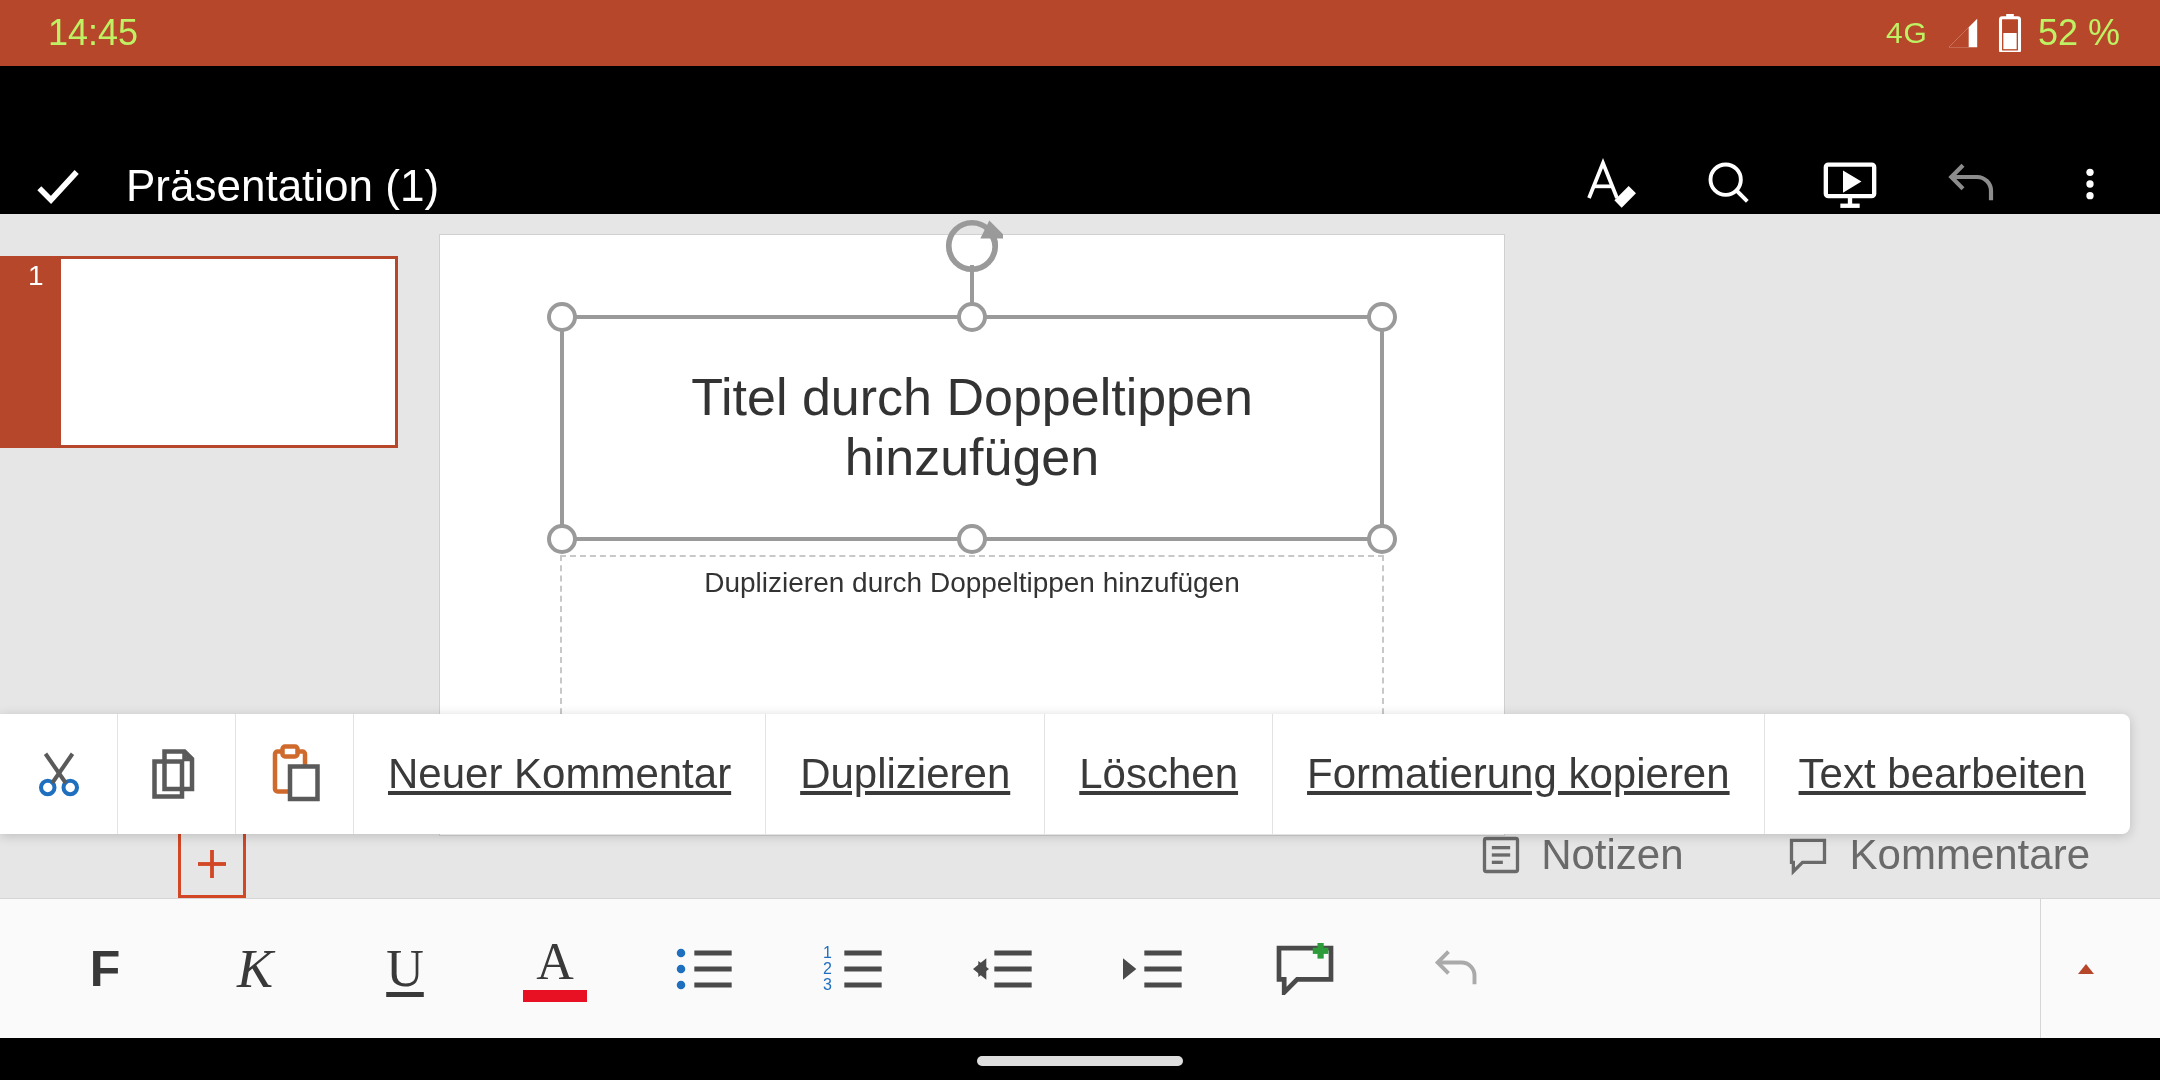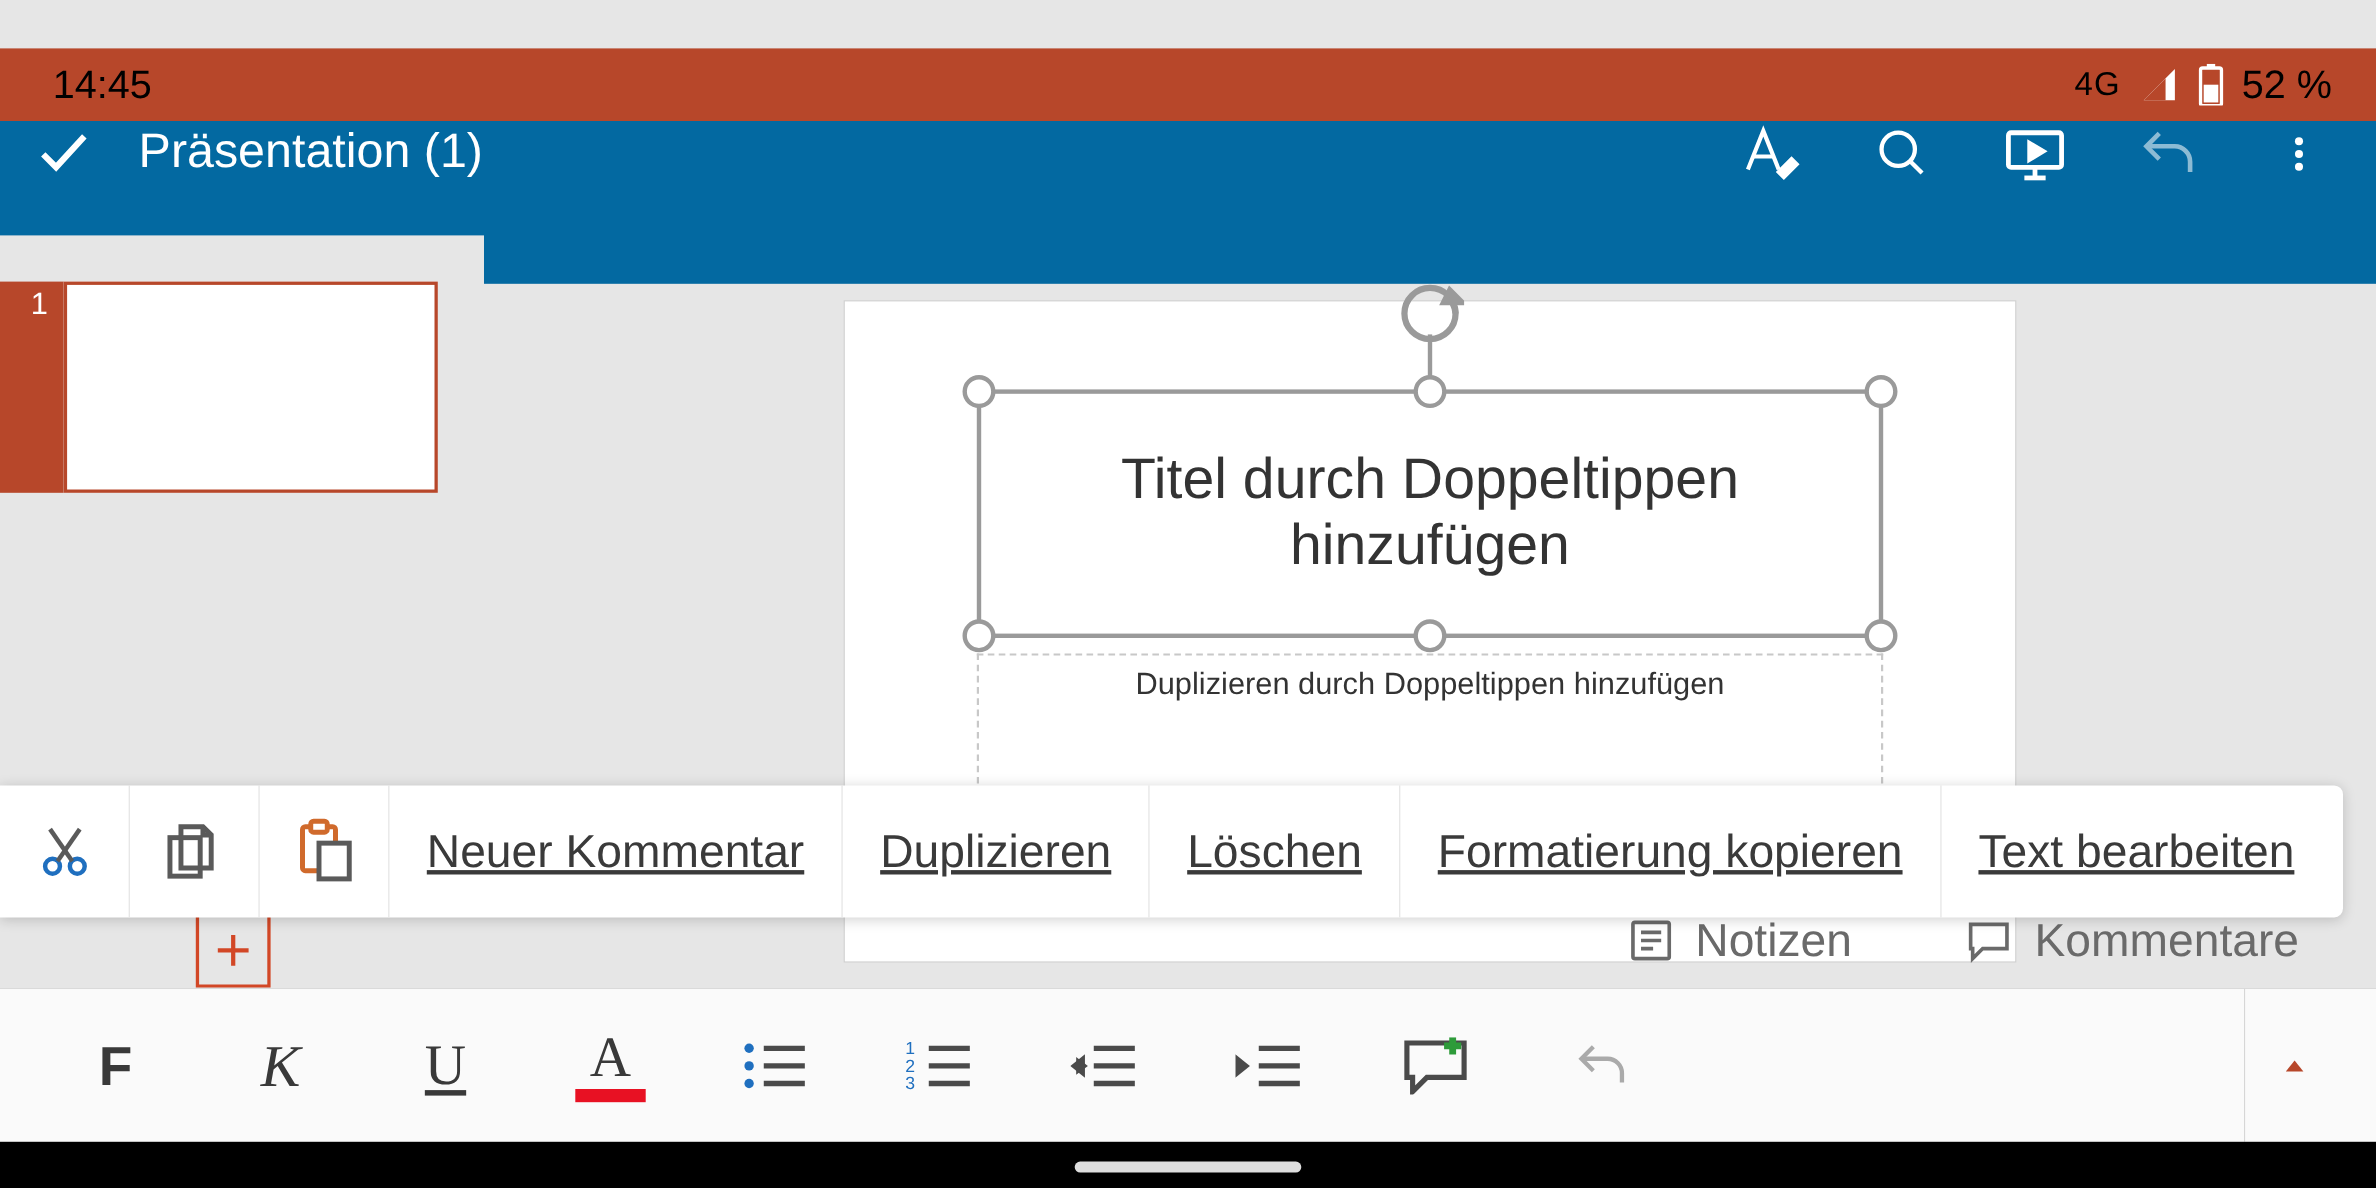--- a/index.html
+++ b/index.html
@@ -3,34 +3,34 @@
 <meta charset="utf-8">
 <style>
   * { box-sizing: border-box; margin: 0; padding: 0; }
   html, body { width: 2160px; height: 1080px; font-family: "Segoe UI", Arial, sans-serif; overflow: hidden; }
   body { background: #e6e6e6; position: relative; }
 
   
   .status-bar {
     width: 100%; height: 66px;
     background: #b7472a;
-    color: #000000;
+    color: #bef264;
     display: flex; align-items: center; justify-content: space-between;
     padding: 0 40px 0 48px;
-    font-size: 36px; font-weight: 500; margin-top: 44px;
+    font-size: 36px; font-weight: 500;
   }
   .status-right { display: flex; align-items: center; gap: 16px; }
   .status-right .net { font-size: 30px; letter-spacing: 1px; }
   .status-right svg { vertical-align: middle; }
 
   
   .app-header {
     width: 100%; height: 148px;
-    background: #0369a1;
-    display: flex; align-items: flex-start;
+    background: #000000;
+    display: flex; align-items: flex-end;
     padding: 0 20px 0 30px;
     color: #fff;
   }
   .app-header .left { display: flex; align-items: center; gap: 40px; }
   .app-header .check { width: 56px; height: 56px; display:flex;align-items:center;justify-content:center;}
   .app-header .title { font-size: 44px; font-weight: 400; }
   .app-header .spacer { flex: 1; }
   .app-header .actions { display: flex; align-items: center; gap: 60px; padding-right: 20px; }
   .app-header .icon-btn { width: 60px; height: 60px; display:flex;align-items:center;justify-content:center; }
   .app-header .icon-btn.dim { opacity: .55; }
@@ -66,21 +66,21 @@
   }
   .thumb-add {
     position: absolute; left: 178px; top: 244px;
     width: 68px; height: 68px;
     border: 3px solid #d24726;
     display:flex; align-items:center; justify-content:center;
     color: #d24726; font-size: 48px; font-weight: 300;
     background: #fff0;
   }
   
-  .canvas-col { flex:1; display:flex; justify-content:center; padding-top: 60px; position: relative; }
+  .canvas-col { flex:1; display:flex; padding-top: 21px; position: relative; }
   .slide {
     width: 1064px; height: 600px; background:#fff;
     box-shadow: 0 0 0 1px #d0d0d0;
     position: relative;
   }
   
   .rotate-handle {
     position:absolute; left:50%; top:-20px; transform:translateX(-50%);
   }
   .rotate-handle svg { display:block; }

